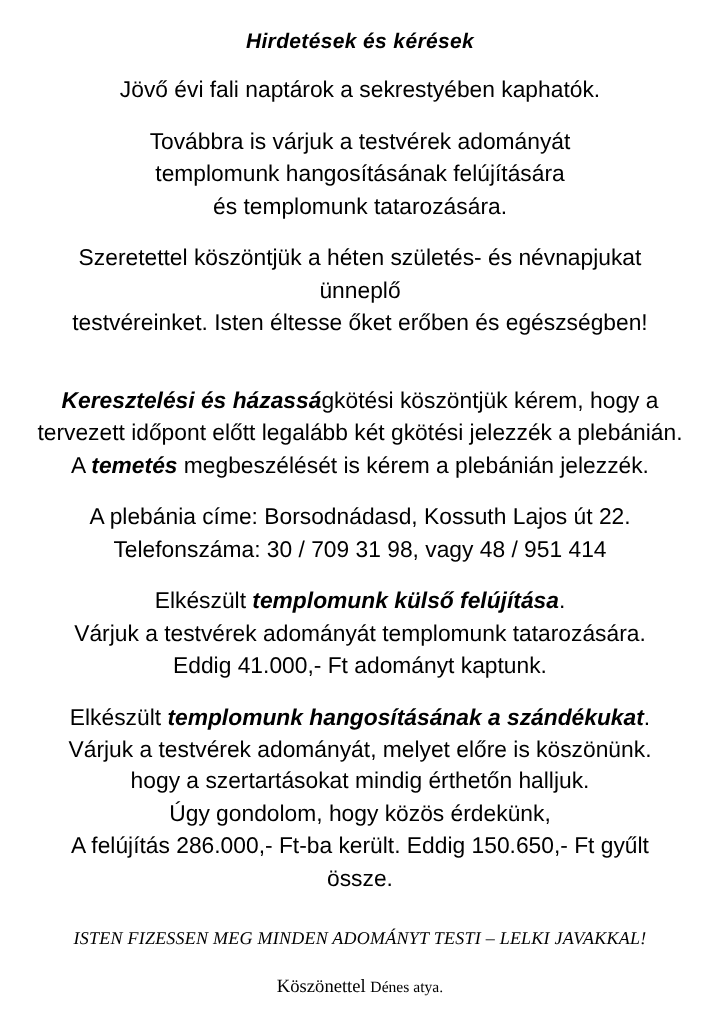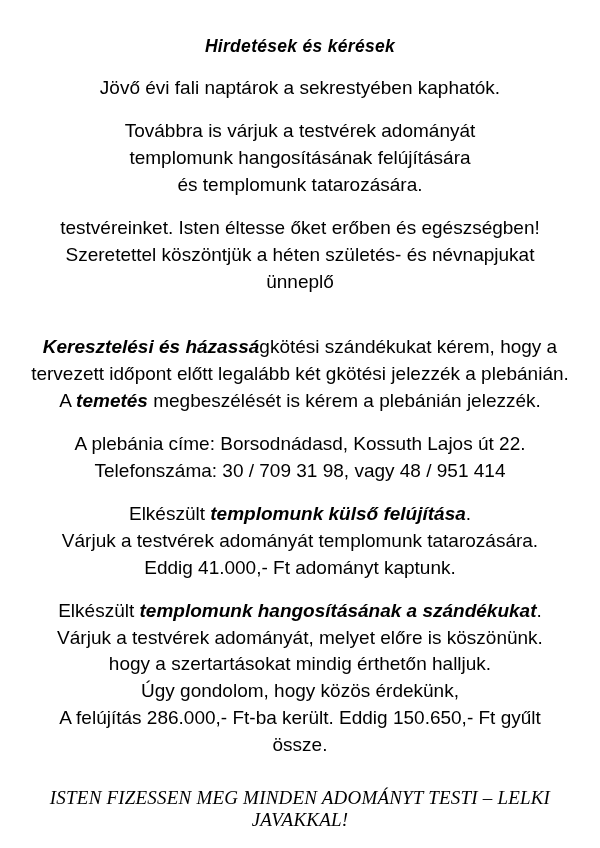--- a/index.html
+++ b/index.html
@@ -11,21 +11,21 @@
     height: 848px;
     background: #ffffff;
     font-family: "Liberation Sans", sans-serif;
     color: #000000;
     overflow: hidden;
   }
   .page {
     width: 600px;
     height: 848px;
     box-sizing: border-box;
-    padding: 36px 30px 0 30px;
+    padding: 24px 30px 0 30px;
     position: relative;
   }
   .doc-title {
     text-align: center;
     font-weight: bold;
     font-style: italic;
     font-size: 17.5px;
     letter-spacing: 0.3px;
     margin: 0 0 18px 0;
   }
@@ -45,21 +45,21 @@
     height: 12px;
   }
   b {
     font-weight: bold;
     font-style: italic;
   }
   .para-serif-italic {
     text-align: center;
     font-family: "Liberation Serif", serif;
     font-style: italic;
-    font-size: 19px;
+    font-size: 15px;
     letter-spacing: 0.2px;
     margin: 0 0 22px 0;
   }
   .signature {
     text-align: center;
     font-family: "Liberation Serif", serif;
     font-size: 15.5px;
     margin: 0 0 14px 0;
   }
   .signature .small {
@@ -83,29 +83,29 @@
     <span class="line">Jövő évi fali naptárok a sekrestyében kaphatók.</span>
   </p>
 
   <p class="para">
     <span class="line">Továbbra is várjuk a testvérek adományát</span>
     <span class="line">templomunk hangosításának felújítására</span>
     <span class="line">és templomunk tatarozására.</span>
   </p>
 
   <p class="para">
+    <span class="line">Szeretettel köszöntjük a héten születés- és névnapjukat ünneplő</span>
     <span class="line">testvéreinket. Isten éltesse őket erőben és egészségben!</span>
-    <span class="line">Szeretettel köszöntjük a héten születés- és névnapjukat ünneplő</span>
   </p>
 
   <div class="gap-big"></div>
 
   <p class="para">
     <span class="line">
-      <b>Keresztelési és házassá</b><span>gkötési szándékukat kérem, hogy a</span>
+      <b>Keresztelési és házassá</b><span>gkötési köszöntjük kérem, hogy a</span>
     </span>
     <span class="line">tervezett időpont előtt legalább két gkötési jelezzék a plebánián.</span>
     <span class="line">
       <span>A </span><b>temetés</b><span> megbeszélését is kérem a plebánián jelezzék.</span>
     </span>
   </p>
 
   <p class="para">
     <span class="line">A plebánia címe: Borsodnádasd, Kossuth Lajos út 22.</span>
     <span class="line">Telefonszáma: 30 / 709 31 98, vagy 48 / 951 414</span>

